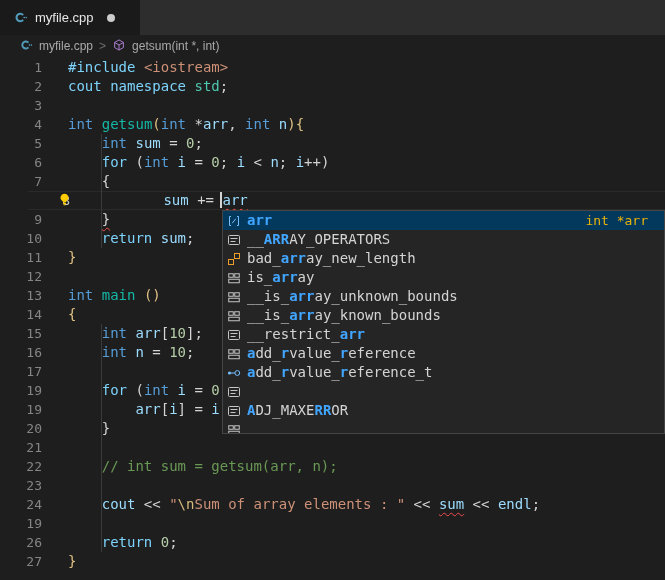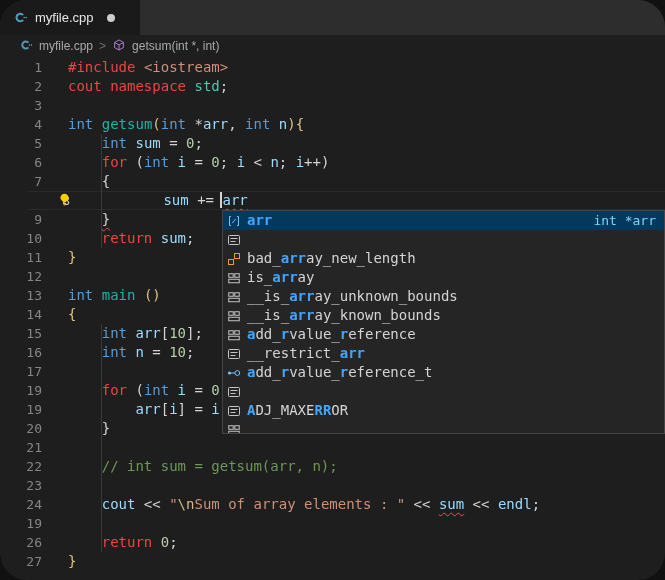--- a/index.html
+++ b/index.html
@@ -1,52 +1,52 @@
 <!DOCTYPE html>
 <html><head>
 <meta charset="utf-8">
 <style>
   html,body{margin:0;padding:0;background:#111;}
   #app{position:relative;width:665px;height:580px;background:#1E1E1E;overflow:hidden;
-       font-family:"Liberation Sans",sans-serif;border-radius:27px;-webkit-font-smoothing:antialiased;}
+       font-family:"Liberation Sans",sans-serif;-webkit-font-smoothing:antialiased;}
   
   .tabbar{position:absolute;top:0;left:0;right:0;height:35px;background:#2D2D2D;display:flex;}
   .tab{width:140px;height:35px;background:#1A1A1A;display:flex;align-items:center;gap:7px;
        padding-left:13px;box-sizing:border-box;}
   .tab-label{color:#E6E6E6;font-size:13px;}
   .mod-dot{width:8px;height:8px;border-radius:50%;background:#CCCCCC;margin-left:6px;}
   
   .crumbs{position:absolute;top:35px;left:0;right:0;height:21px;background:#1E1E1E;
           display:flex;align-items:center;gap:5px;padding-left:19px;font-size:12px;color:#A9A9A9;}
   .crumb-sep{color:#6e6e6e;font-size:12px;padding:0 1px;}
   .cicon{display:inline-flex;width:15px;height:15px;}
   
   .editor{position:absolute;top:56px;left:0;right:0;bottom:0;padding-top:2px;}
   .line{height:19px;white-space:pre;font:14px/19px "DejaVu Sans Mono",monospace;}
   .line.cur{box-shadow:inset 0 1px 0 #2a2a2a, inset 0 -1px 0 #2a2a2a;margin-left:28px;}
   .ln{display:inline-block;width:42px;text-align:right;color:#858585;font-size:13px;}
   .cur .ln{color:#C6C6C6;}
   .codetxt{margin-left:26px;}
-  .kw{color:#ef4444}.type{color:#569CD6}.fn{color:#14b8a6}.var{color:#9CDCFE}
+  .kw{color:#7dd3fc}.type{color:#569CD6}.fn{color:#14b8a6}.var{color:#9CDCFE}
   .ns{color:#4EC9B0}.str{color:#CE9178}.esc{color:#D7BA7D}.num{color:#B5CEA8}
   .com{color:#6A9955}.pl{color:#D4D4D4}.gold{color:#DFC184}
   .sq{text-decoration:underline wavy #F14C4C;text-decoration-thickness:1px;
       text-underline-offset:3px;text-decoration-skip-ink:none;}
   .guide{position:absolute;width:1px;background:#3A3A3A;}
   .cursor{position:absolute;width:2px;height:16px;background:#D4D4D4;}
   .bulb{position:absolute;width:16px;height:16px;}
   
   .suggest{position:absolute;left:222px;top:210px;right:0;height:224px;background:#252526;
            border:1px solid #454545;box-sizing:border-box;overflow:hidden;z-index:10;}
   .srow{height:19px;display:flex;align-items:center;font:14px/19px "DejaVu Sans Mono",monospace;
         color:#D4D4D4;}
   .srow.sel{background:#04395E;}
   .sicon{width:16px;height:16px;margin:0 5px 0 3px;flex:0 0 16px;display:inline-flex;}
   .m{color:#41A6FF;font-weight:bold;}
-  .sdetail{margin-left:auto;padding-right:8px;color:#7dd3fc;font-size:13px;}
+  .sdetail{margin-left:auto;padding-right:16px;color:#eab308;font-size:13px;}
   svg{display:block;}
 </style>
 </head>
 <body>
 
 <div id="app">
 
   <div class="tabbar">
     <div class="tab">
       <span class="cicon">
@@ -131,20 +131,21 @@
         <span><span class="m">arr</span></span>
         <span class="sdetail">int *arr</span>
       </div>
       <div class="srow">
         <span class="sicon">
           <svg viewBox="0 0 16 16" width="16" height="16">
             <rect x="2.5" y="3.5" width="11" height="9" rx="1" fill="none" stroke="#C5C5C5"></rect>
             <path d="M4.5 6.5h7M4.5 9.5h5" stroke="#C5C5C5"></path>
           </svg>
         </span>
+        <span><span>__</span><span class="m">ARR</span><span>AY_OPERATORS</span></span>
       </div>
       <div class="srow">
         <span class="sicon">
           <svg viewBox="0 0 16 16" width="16" height="16">
             <rect x="2.5" y="8.5" width="5" height="5" fill="none" stroke="#EE9D28"></rect>
             <rect x="8.5" y="2.5" width="5" height="5" fill="none" stroke="#EE9D28"></rect>
             <path d="M7.5 8.5l1-1" fill="none" stroke="#EE9D28"></path>
           </svg>
         </span>
         <span><span>bad_</span><span class="m">arr</span><span>ay_new_length</span></span>
@@ -175,35 +176,35 @@
             <rect x="2.75" y="3.75" width="4.5" height="3.5" fill="none" stroke="#C5C5C5"></rect>
             <rect x="8.75" y="3.75" width="4.5" height="3.5" fill="none" stroke="#C5C5C5"></rect>
             <rect x="2.75" y="9.25" width="10.5" height="3.5" fill="none" stroke="#C5C5C5"></rect>
           </svg>
         </span>
         <span><span>__is_</span><span class="m">arr</span><span>ay_known_bounds</span></span>
       </div>
       <div class="srow">
         <span class="sicon">
           <svg viewBox="0 0 16 16" width="16" height="16">
+            <rect x="2.5" y="3.5" width="11" height="9" rx="1" fill="none" stroke="#C5C5C5"></rect>
+            <path d="M4.5 6.5h7M4.5 9.5h5" stroke="#C5C5C5"></path>
+          </svg>
+        </span>
+        <span><span>__restrict_</span><span class="m">arr</span></span>
+      </div>
+      <div class="srow">
+        <span class="sicon">
+          <svg viewBox="0 0 16 16" width="16" height="16">
             <rect x="2.75" y="3.75" width="4.5" height="3.5" fill="none" stroke="#C5C5C5"></rect>
             <rect x="8.75" y="3.75" width="4.5" height="3.5" fill="none" stroke="#C5C5C5"></rect>
             <rect x="2.75" y="9.25" width="10.5" height="3.5" fill="none" stroke="#C5C5C5"></rect>
           </svg>
         </span>
         <span><span class="m">a</span><span>dd_</span><span class="m">r</span><span>value_</span><span class="m">r</span><span>eference</span></span>
-      </div>
-      <div class="srow">
-        <span class="sicon">
-          <svg viewBox="0 0 16 16" width="16" height="16">
-            <rect x="2.5" y="3.5" width="11" height="9" rx="1" fill="none" stroke="#C5C5C5"></rect>
-            <path d="M4.5 6.5h7M4.5 9.5h5" stroke="#C5C5C5"></path>
-          </svg>
-        </span>
-        <span><span>__restrict_</span><span class="m">arr</span></span>
       </div>
       <div class="srow">
         <span class="sicon">
           <svg viewBox="0 0 16 16" width="16" height="16">
             <circle cx="3.5" cy="8" r="1.6" fill="#75BEFF"></circle>
             <path d="M5 8h4" stroke="#75BEFF"></path>
             <circle cx="11.3" cy="8" r="2.4" fill="none" stroke="#75BEFF"></circle>
           </svg>
         </span>
         <span><span class="m">a</span><span>dd_</span><span class="m">r</span><span>value_</span><span class="m">r</span><span>eference_t</span></span>

